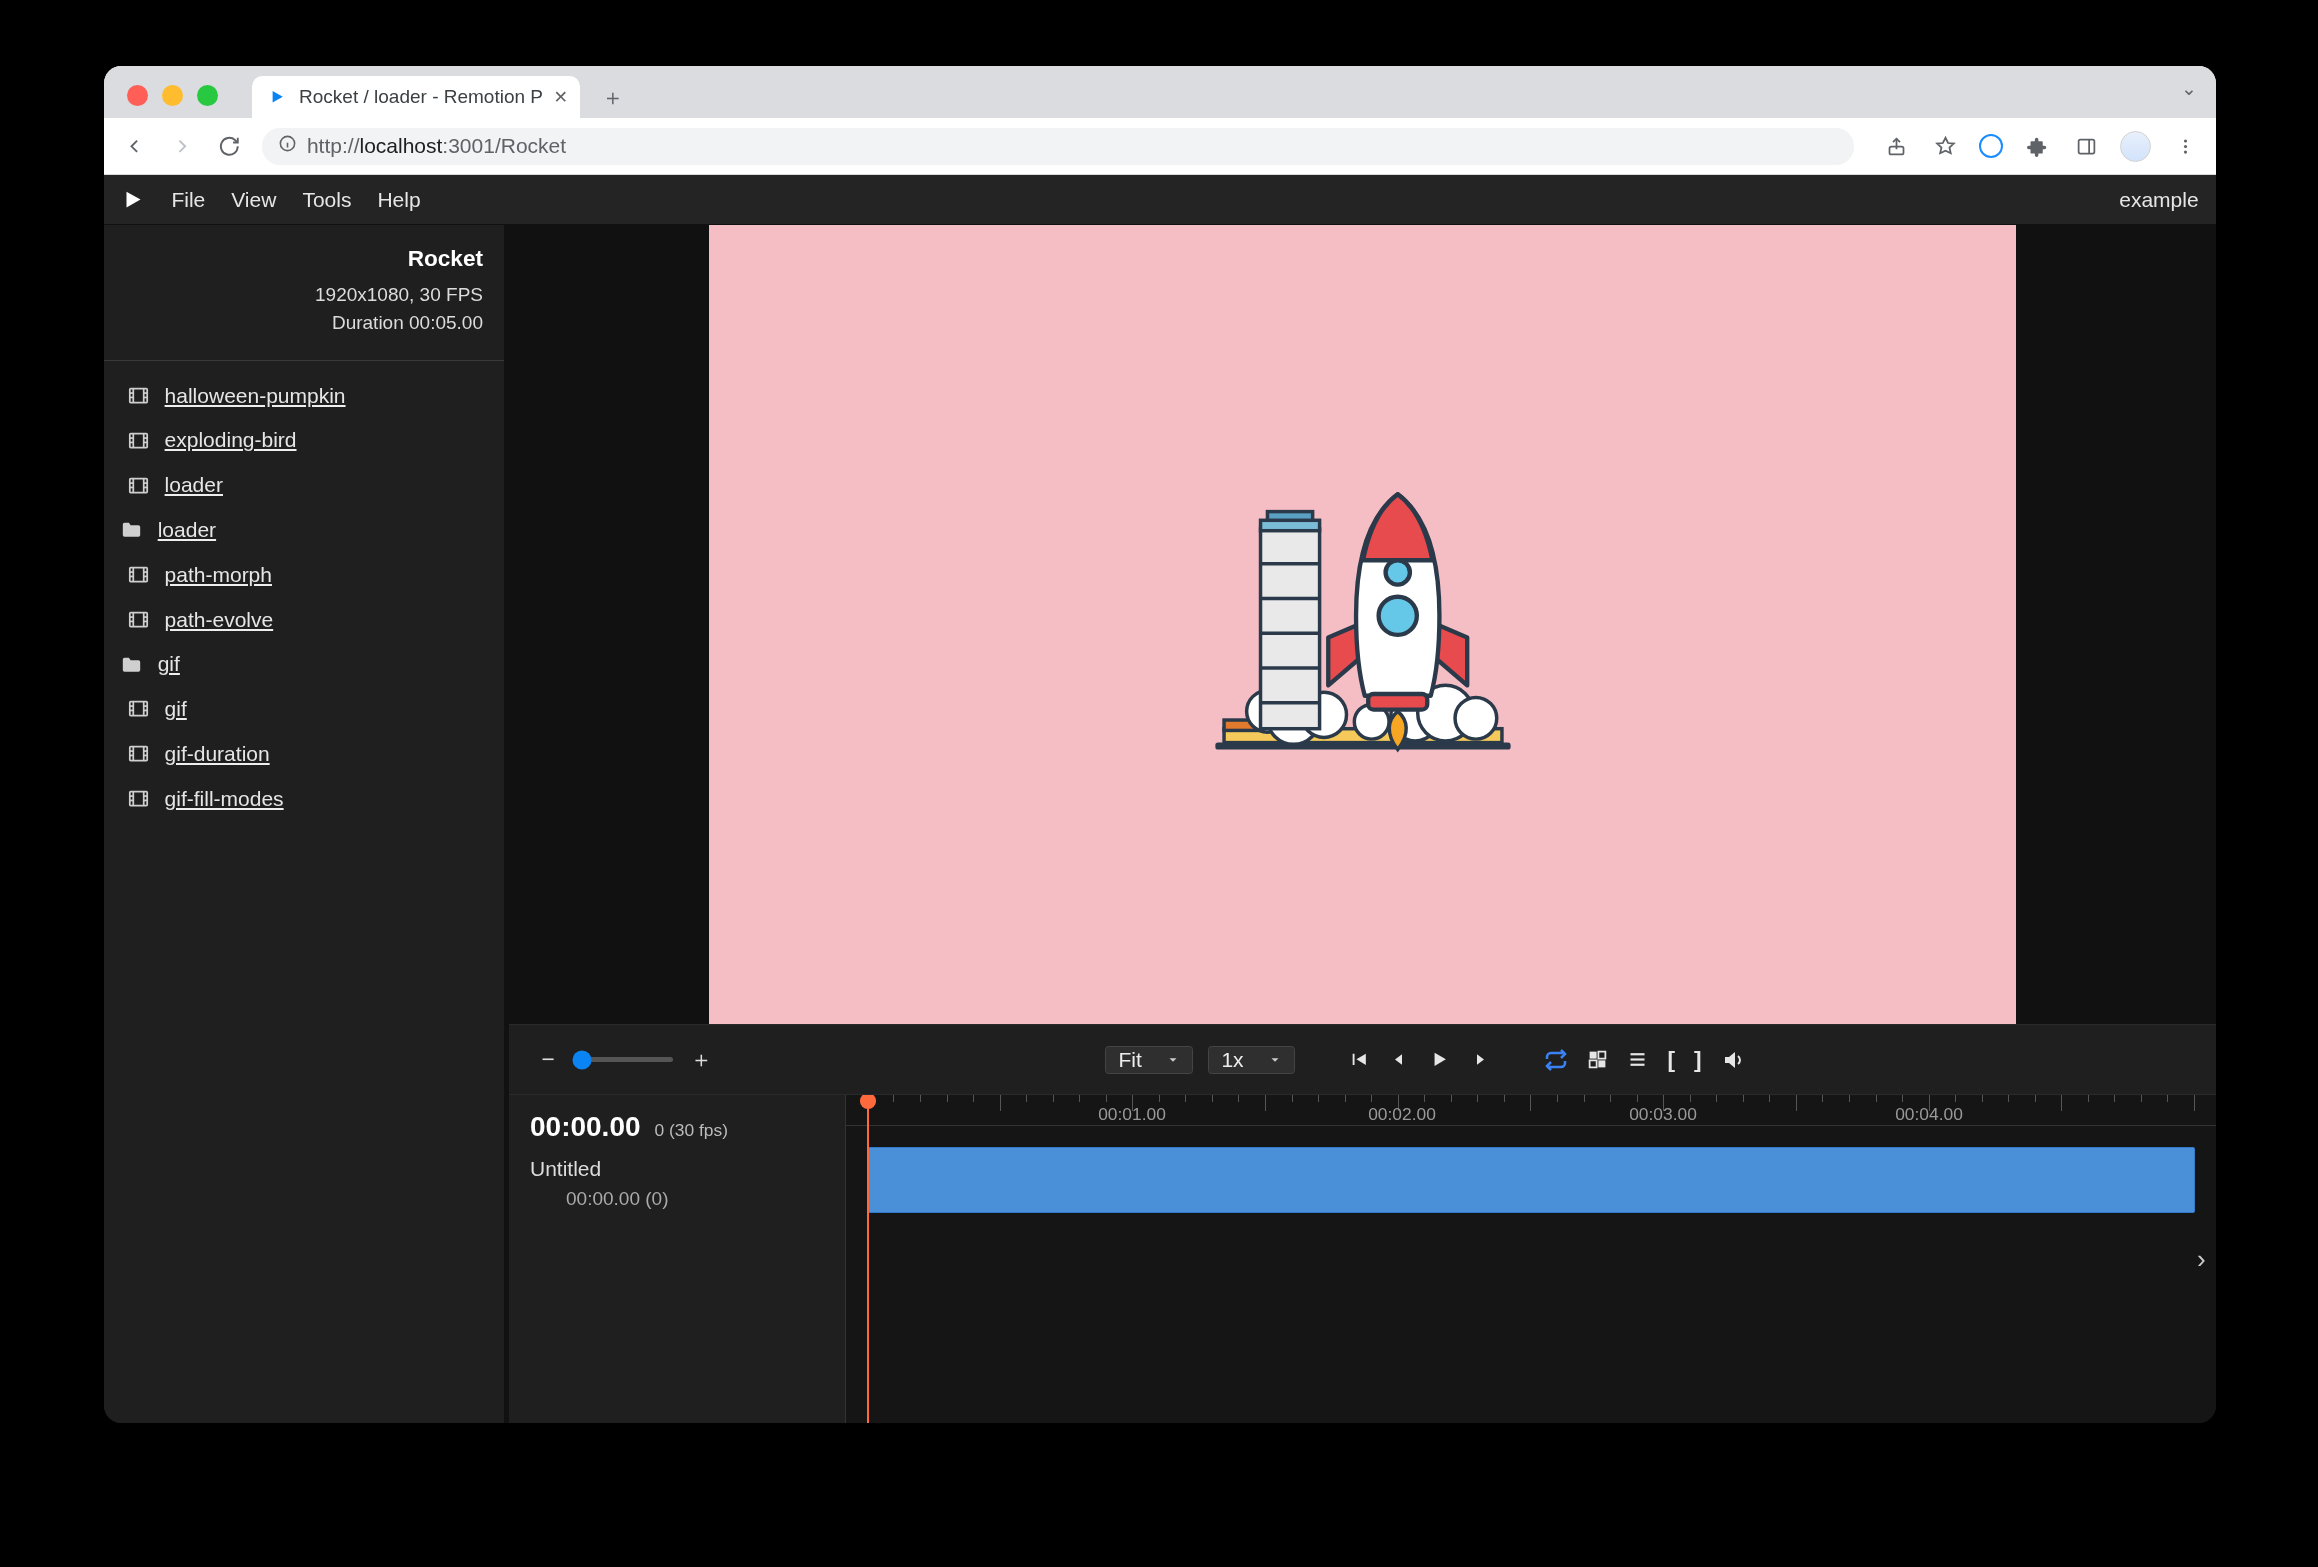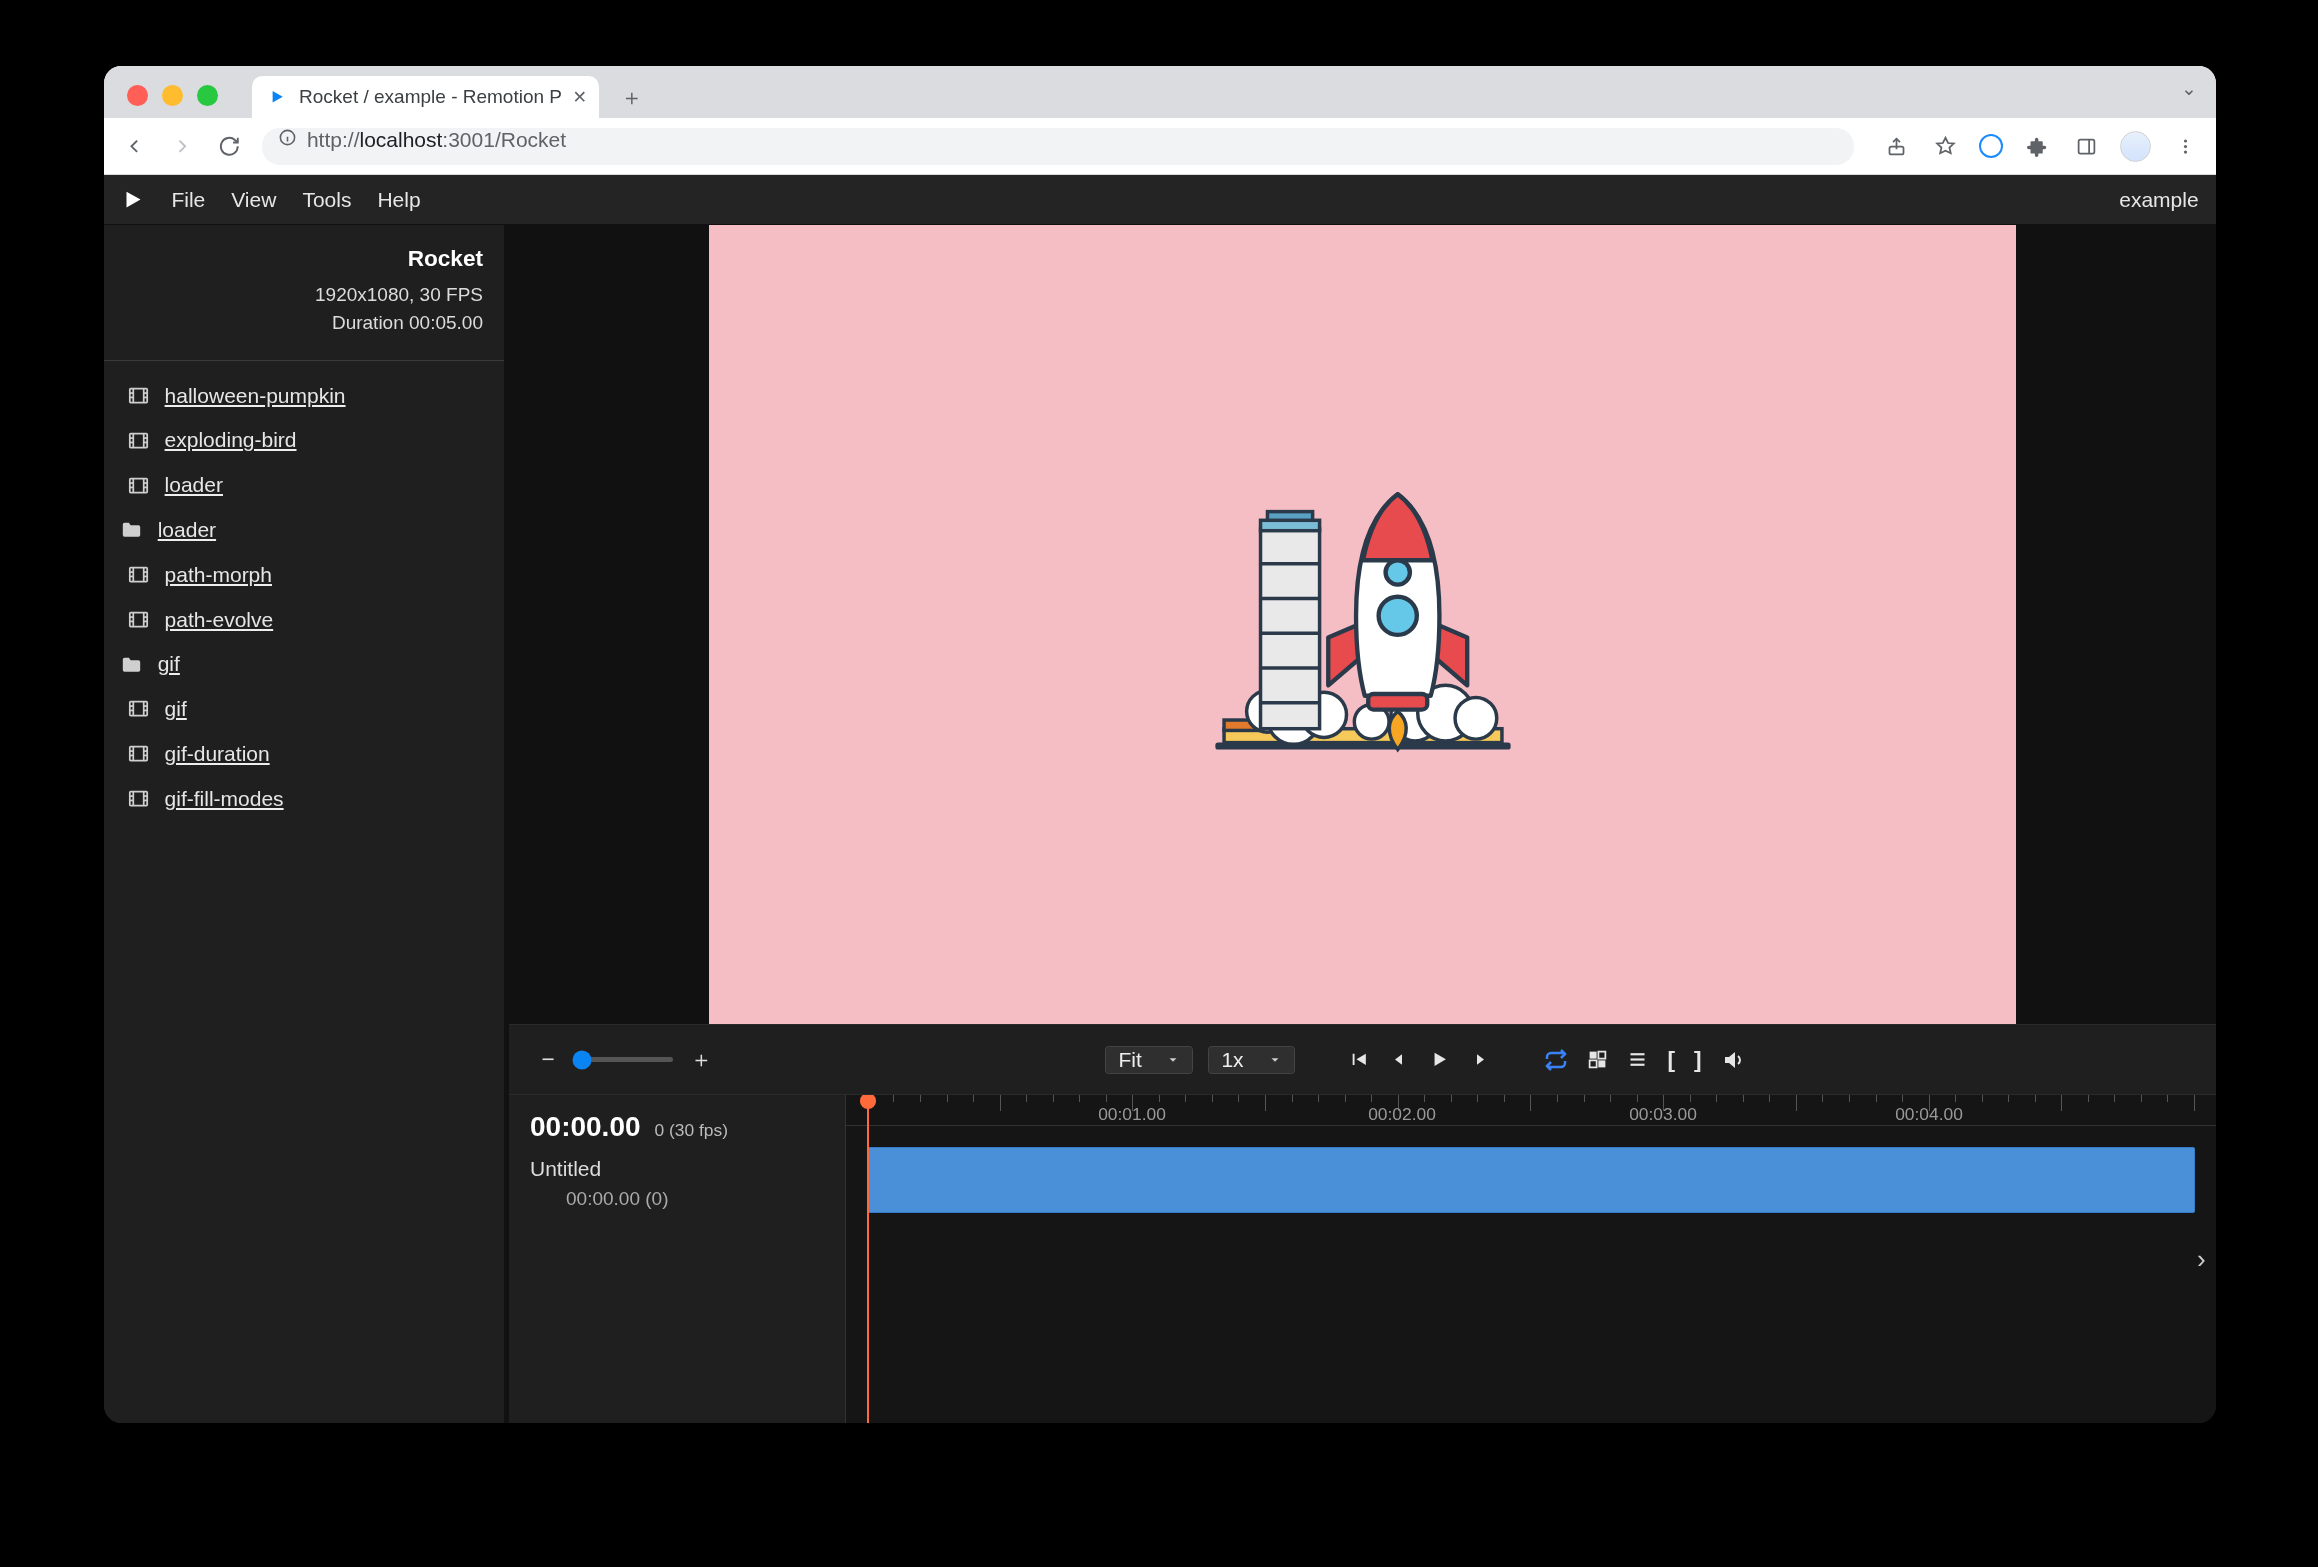--- a/index.html
+++ b/index.html
@@ -89,21 +89,21 @@
     gap: 17.4px;
   }
   .btb-icon { width:30px; height:30px; display:flex; align-items:center; justify-content:center; color:#5f6368; }
   .btb-icon.disabled { color:#bdc1c6; }
   .addr {
     flex:1;
     height: 37px;
     background: #f1f3f4;
     border-radius: 18px;
     display:flex;
-    align-items:flex-start;
+    align-items:center;
     padding: 0 15.7px;
     gap: 10.4px;
     color:#5f6368;
     font-size: 21px;
   }
   .addr .urltext { color:#5f6368; }
   .addr .urltext .host { color:#202124; }
   .ext-row { display:flex; gap:19px; align-items:center; color:#5f6368; margin-left:10.4px;}
   .ext-row .avatar { width:31px; height:31px; border-radius:50%; background: linear-gradient(180deg,#e8f0fb,#d2e3fc); border:0.9px solid #d2d2d2;}
   .ext-row .onepw { width:24px; height:24px; border-radius:50%; background:#fff; border:2.6px solid #1a8cff; color:#1a8cff; font-weight:700; font-size:14px; display:flex; align-items:center; justify-content:center;}
@@ -237,21 +237,21 @@
           <div class="tl red"></div>
           <div class="tl yellow"></div>
           <div class="tl green"></div>
         </div>
         <div class="tab">
           <span class="favicon">
             <svg width="17.4" height="17.4" viewBox="0 0 24 24" fill="#0b84f3">
                 <path d="M5 4l14 8-14 8z"></path>
               </svg>
           </span>
-          <span class="title">Rocket / example - Remotion P</span>
+          <span class="title">Rocket / loader - Remotion P</span>
           <span class="close">✕</span>
         </div>
         <div class="newtab">＋</div>
         <div class="browser-chevron">⌄</div>
       </div>
       <div class="browser-toolbar">
         <div class="btb-icon">
           <svg width="22.6" height="22.6" viewBox="0 0 24 24" fill="none" stroke="#5f6368" stroke-width="2">
               <path d="M15 18l-6-6 6-6"></path>
             </svg>

